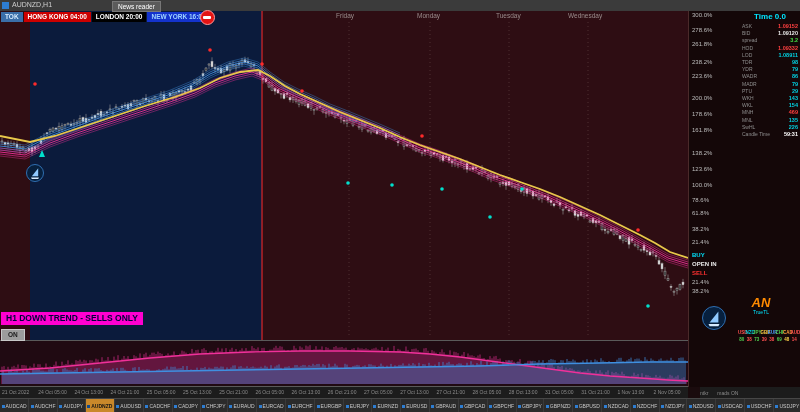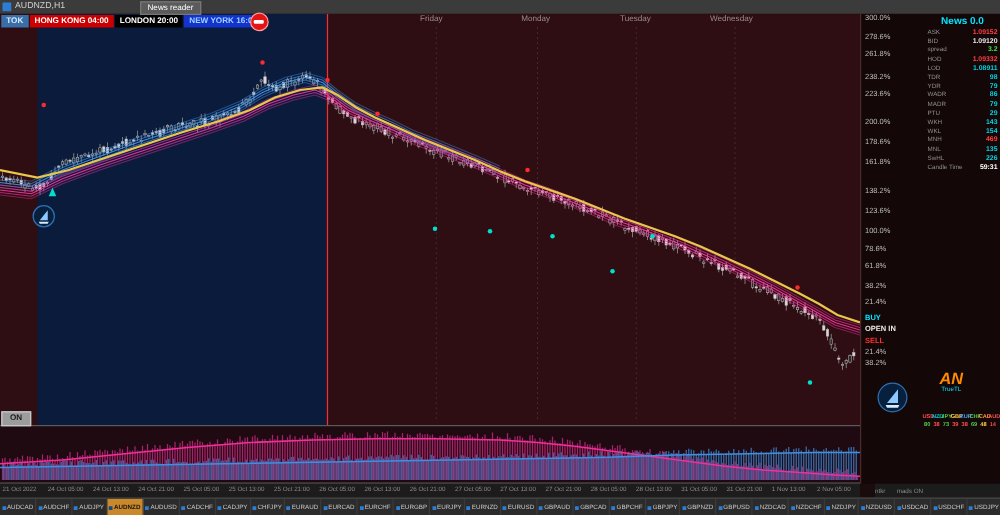--- a/index.html
+++ b/index.html
@@ -1267,21 +1267,21 @@
       <line x1="683" y1="384" x2="683" y2="357.5" stroke="#3f8fe0" stroke-width="1" opacity="0.75"></line>
       <line x1="685" y1="384" x2="685" y2="360.4" stroke="#3f8fe0" stroke-width="1" opacity="0.75"></line>
       <polyline points="0,371 50,368 100,363 150,358 200,354 250,352 300,351 350,351 400,352 430,354 460,357 490,361 520,365 550,369 580,373 610,376 640,378 668,380 688,381" fill="none" stroke="#f0309a" stroke-width="1.3"></polyline>
       <polyline points="0,374 60,373 120,372 180,371 240,370 300,369 360,368 420,367 480,366 540,364 600,363 650,362 688,362" fill="none" stroke="#3f8fe0" stroke-width="1.3"></polyline>
     </svg>
   <div class="hline" style="top:386px;"></div>
 
   <div id="right-area"></div>
 
   <div id="pips-panel">
-    <div id="pips-title">News 0.0</div>
+    <div id="pips-title">Time 0.0</div>
     <div id="pips-rows">
         <div class="prow">
           <span class="l">ASK</span>
           <span class="v" style="color: rgb(255, 64, 64);">1.09152</span>
         </div>
         <div class="prow">
           <span class="l">BID</span>
           <span class="v" style="color: rgb(232, 232, 232);">1.09120</span>
         </div>
         <div class="prow">
@@ -1364,20 +1364,21 @@
         <div class="scell" style="color: rgb(255, 80, 80);">38</div>
         <div class="scell" style="color: rgb(80, 208, 80);">73</div>
         <div class="scell" style="color: rgb(255, 80, 80);">39</div>
         <div class="scell" style="color: rgb(255, 80, 80);">38</div>
         <div class="scell" style="color: rgb(80, 208, 80);">69</div>
         <div class="scell" style="color: rgb(255, 210, 74);">48</div>
         <div class="scell" style="color: rgb(255, 80, 80);">14</div>
       </div>
     </div>
 
+  <div id="banner" style="background: rgb(255, 0, 208);">H1  DOWN TREND - SELLS ONLY</div>
   <div id="on-btn">ON</div>
 
   <div class="noentry">
     <div class="bar"></div>
   </div>
 
   <div class="sail" style="left:26px;top:164px;width:16px;height:16px;">
     <svg viewBox="0 0 20 20">
         <path d="M6 14 L14 14 L14 4 Z" fill="#8fc9ff"></path>
         <path d="M5 15.5 L15 15.5 L14 17.5 L6 17.5 Z" fill="#d8ecff"></path>

